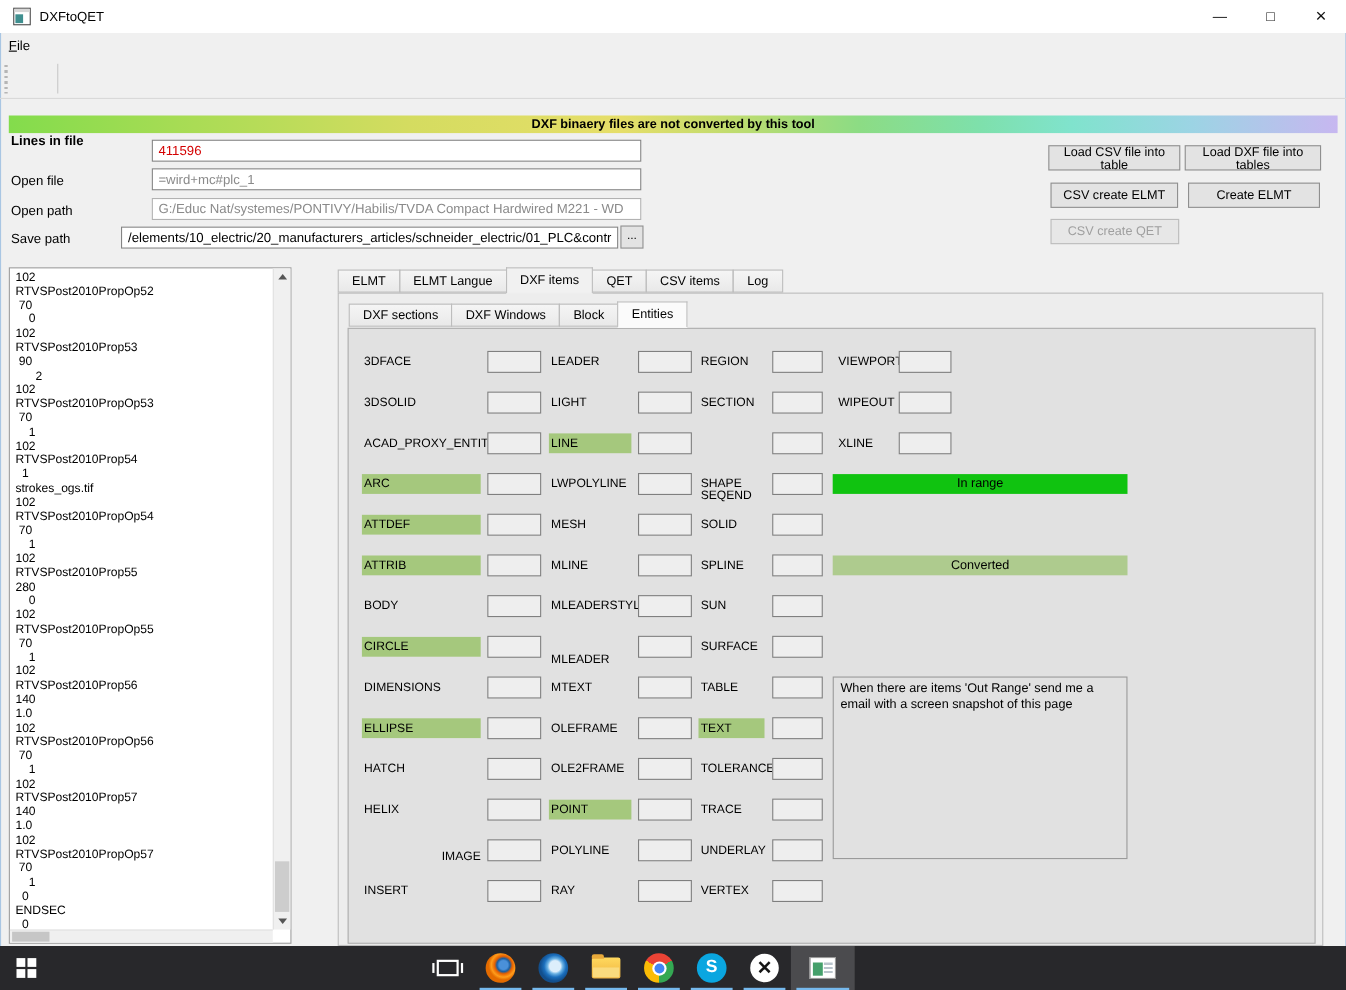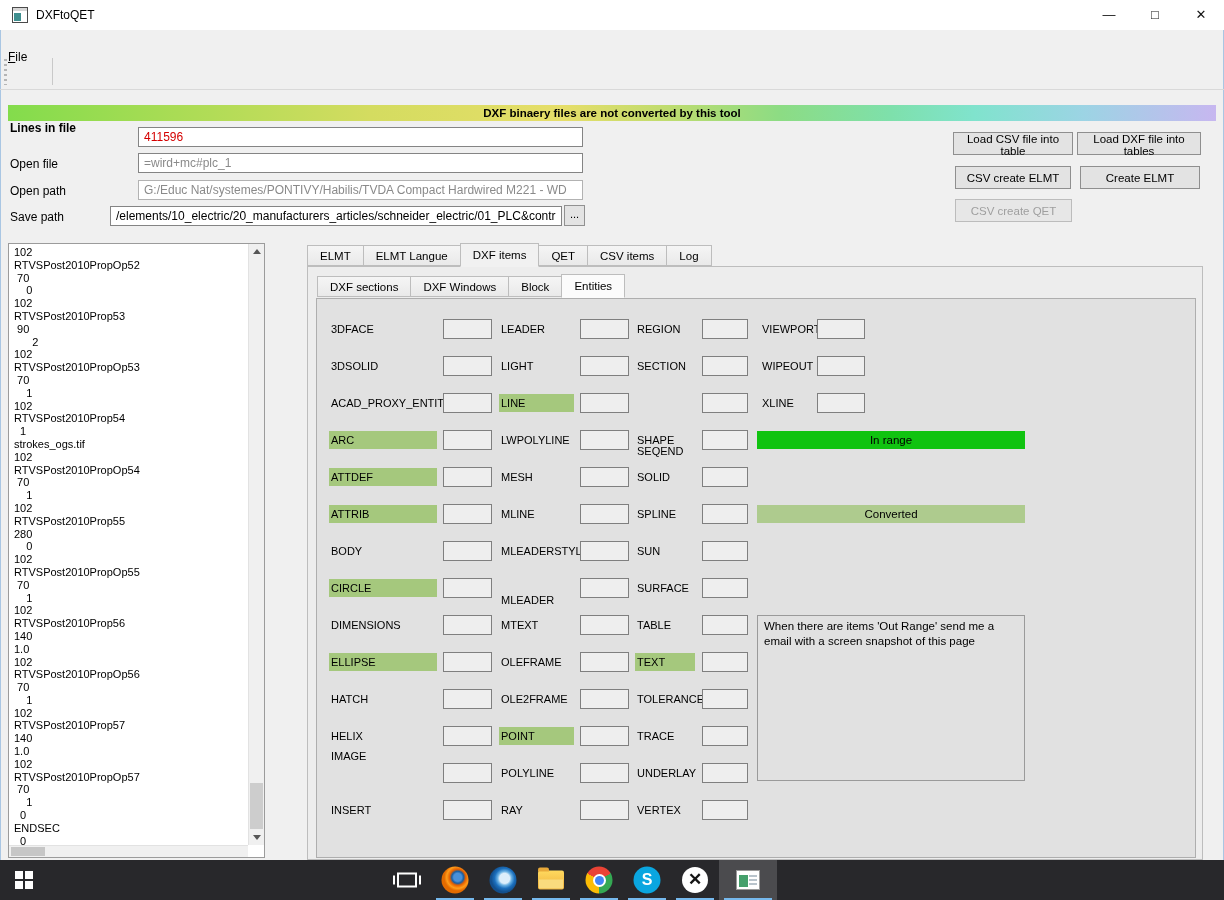--- a/index.html
+++ b/index.html
@@ -12,21 +12,21 @@
   
   .titlebar { position:absolute; top:0; left:0; right:0; height:30px; background:#fff; }
   .app-icon { position:absolute; left:12px; top:7px; width:16px; height:16px; background:#fff; border:1px solid #4a4a4a; }
   .app-icon::before { content:""; position:absolute; left:0; top:0; right:0; height:3px; background:#d7d7d7; }
   .app-icon::after { content:""; position:absolute; left:1px; bottom:1px; width:7px; height:8px; background:#3f8f8f; }
   .title-text { position:absolute; left:36px; top:8px; font-size:12px; }
   .win-btn { position:absolute; top:0; width:46px; height:30px; text-align:center; line-height:30px; font-size:13px; color:#111; }
   #btn-min { right:92px; } #btn-max { right:46px; } #btn-close { right:0; }
   
   .menubar { position:absolute; top:30px; left:0; right:0; height:23px; }
-  .menu-item { display:inline-block; padding:20px 8px; font-size:12px; }
+  .menu-item { display:inline-block; padding:4px 8px; font-size:12px; }
   .menu-item::first-letter { text-decoration:underline; }
   .toolbar { position:absolute; top:53px; left:0; right:0; height:37px; border-bottom:1px solid #d9d9d9; }
   .grip { position:absolute; left:4px; top:6px; width:3px; height:26px;
           background:repeating-linear-gradient(180deg,#b5b5b5 0 2px,transparent 2px 5px); }
   .tsep { position:absolute; left:52px; top:5px; width:1px; height:27px; background:#c9c9c9; }
   
   .banner { position:absolute; top:105px; left:8px; width:1208px; height:16px; line-height:16px;
     text-align:center; font-weight:bold; font-size:11.5px;
     background:linear-gradient(90deg,#83dc4c 0%,#aadc55 14%,#d4dc60 30%,#e6de69 46%,#c2dc6e 54%,#8cdc84 64%,#7ee0ab 73%,#80e3cd 80%,#9cd4e4 89%,#c7b7f0 100%); }
   
@@ -225,21 +225,21 @@
       <div class="ent-label hl" style="left: 12px; top: 280px; width: 108px;">CIRCLE</div>
       <div class="ent-field" style="left: 126px; top: 279px; width: 49px;"></div>
       <div class="ent-label" style="left: 12px; top: 317px; width: 108px;">DIMENSIONS</div>
       <div class="ent-field" style="left: 126px; top: 316px; width: 49px;"></div>
       <div class="ent-label hl" style="left: 12px; top: 354px; width: 108px;">ELLIPSE</div>
       <div class="ent-field" style="left: 126px; top: 353px; width: 49px;"></div>
       <div class="ent-label" style="left: 12px; top: 391px; width: 108px;">HATCH</div>
       <div class="ent-field" style="left: 126px; top: 390px; width: 49px;"></div>
       <div class="ent-label" style="left: 12px; top: 428px; width: 108px;">HELIX</div>
       <div class="ent-field" style="left: 126px; top: 427px; width: 49px;"></div>
-      <div class="ent-label" style="left: 12px; top: 448px; width: 108px;">IMAGE</div>
+      <div class="ent-label" style="left: 12px; top: 471px; width: 108px; text-align: right;">IMAGE</div>
       <div class="ent-field" style="left: 126px; top: 464px; width: 49px;"></div>
       <div class="ent-label" style="left: 12px; top: 502px; width: 108px;">INSERT</div>
       <div class="ent-field" style="left: 126px; top: 501px; width: 49px;"></div>
       <div class="ent-label" style="left: 182px; top: 21px; width: 75px;">LEADER</div>
       <div class="ent-field" style="left: 263px; top: 20px; width: 49px;"></div>
       <div class="ent-label" style="left: 182px; top: 58px; width: 75px;">LIGHT</div>
       <div class="ent-field" style="left: 263px; top: 57px; width: 49px;"></div>
       <div class="ent-label hl" style="left: 182px; top: 95px; width: 75px;">LINE</div>
       <div class="ent-field" style="left: 263px; top: 94px; width: 49px;"></div>
       <div class="ent-label" style="left: 182px; top: 132px; width: 75px;">LWPOLYLINE</div>

